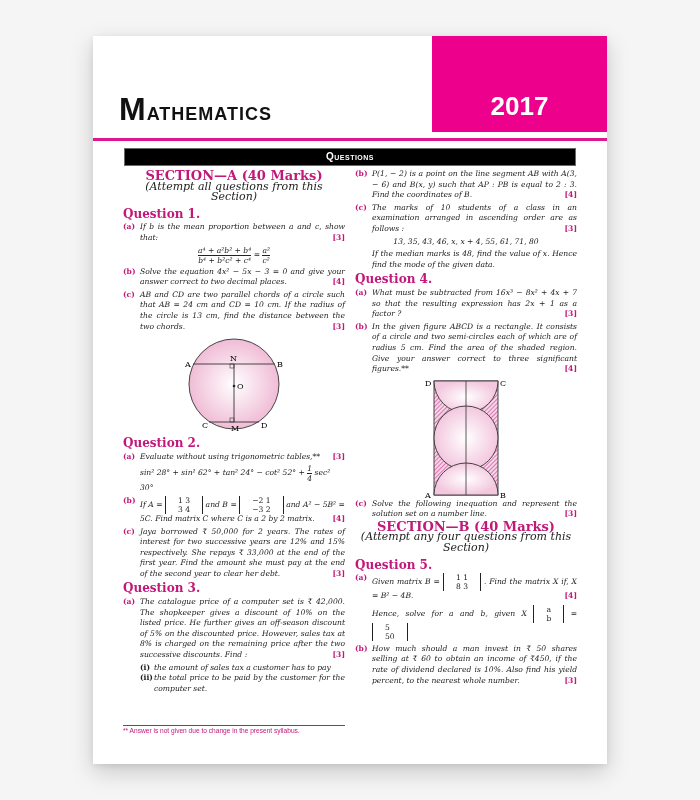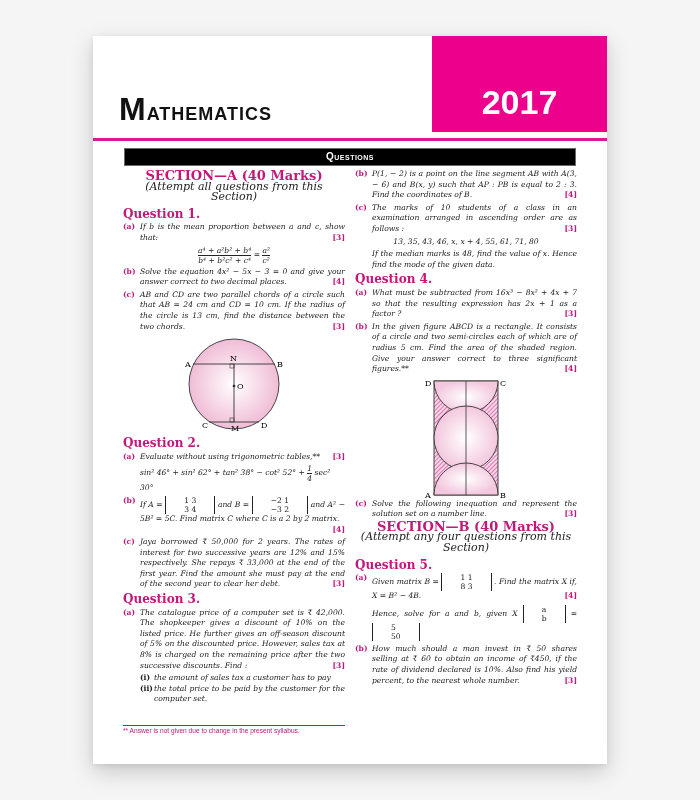--- a/index.html
+++ b/index.html
@@ -20,21 +20,21 @@
     font-variant: small-caps;
   }
   .title .big { font-size: 32px; }
   .year-box {
     position: absolute; left: 339px; top: 0; width: 175px; height: 96px;
     background: #ec008c;
   }
   .year {
     position: absolute; left: 0; right: 0; bottom: 10px; text-align: center;
     font-family: "Liberation Sans", sans-serif; font-weight: bold;
-    color: #ffffff; font-size: 34px;
+    color: #ffffff; font-size: 26px;
   }
   .divider {
     position: absolute; left: 0; top: 102px; width: 514px; height: 3px; background: #e0168e;
   }
   .qbar {
     position: absolute; left: 31px; top: 112px; width: 452px; height: 18px;
     background: #000000; border: 1px solid #6a6a6d; box-sizing: border-box;
     text-align: center; color: #fff; font-family: "Liberation Sans", sans-serif;
     font-weight: bold; font-size: 10px; line-height: 16px; letter-spacing: 0.5px;
     font-variant: small-caps;
@@ -53,21 +53,21 @@
   .sub { display: flex; }
   .sub .sl { width: 14px; flex: 0 0 14px; font-weight: bold; font-style: normal; color: #222; }
   .footnote {
     position: absolute; left: 30px; top: 689px; width: 222px;
     border-top: 1px solid #c2187a; padding-top: 1px;
     font-family: "Liberation Sans", sans-serif; color: #c2187a; font-size: 6.6px;
   }
   .frac { display: inline-block; vertical-align: middle; text-align: center; }
   .frac span { display: block; line-height: 9px; }
   .frac .num { border-bottom: 0.8px solid #222; }
-  .mat { display: inline-block; vertical-align: middle; border-left: 1px solid #222; border-right: 1px solid #222; padding: 0 18px; line-height: 9px; font-style: normal; }
+  .mat { display: inline-block; vertical-align: middle; border-left: 1px solid #222; border-right: 1px solid #222; padding: 0 12px; line-height: 9px; font-style: normal; }
   svg text { font-family: "DejaVu Serif", serif; }
 </style>
 </head>
 <body>
 
 <div class="page">
   <div class="title"><span class="big">M</span><span>athematics</span></div>
   <div class="year-box">
     <div class="year">2017</div>
   </div>
@@ -120,21 +120,21 @@
         <text x="67" y="97" font-size="8">M</text>
       </svg>
     </div>
 
     <div class="qhead">Question 2.</div>
     <div class="part">
       <span class="plabel">(a)</span>
       <span class="ptext"><span>Evaluate without using trigonometric tables,**</span> <span class="marks">[3]</span></span>
     </div>
     <div class="eq" style="text-align:left; padding-left:17px;">
-      <span>sin² 46° + sin² 62° + tan² 38° − cot² 52° +</span>
+      <span>sin² 28° + sin² 62° + tan² 24° − cot² 52° +</span>
       <span class="frac"><span class="num">1</span><span>4</span></span>
       <span>sec² 30°</span>
     </div>
     <div class="part">
       <span class="plabel">(b)</span>
       <span class="ptext">
         <span>If A =</span>
         <span class="mat"><span style="display:block">1 3</span><span style="display:block">3 4</span></span>
         <span>and B =</span>
         <span class="mat"><span style="display:block">−2 1</span><span style="display:block">−3 2</span></span>

